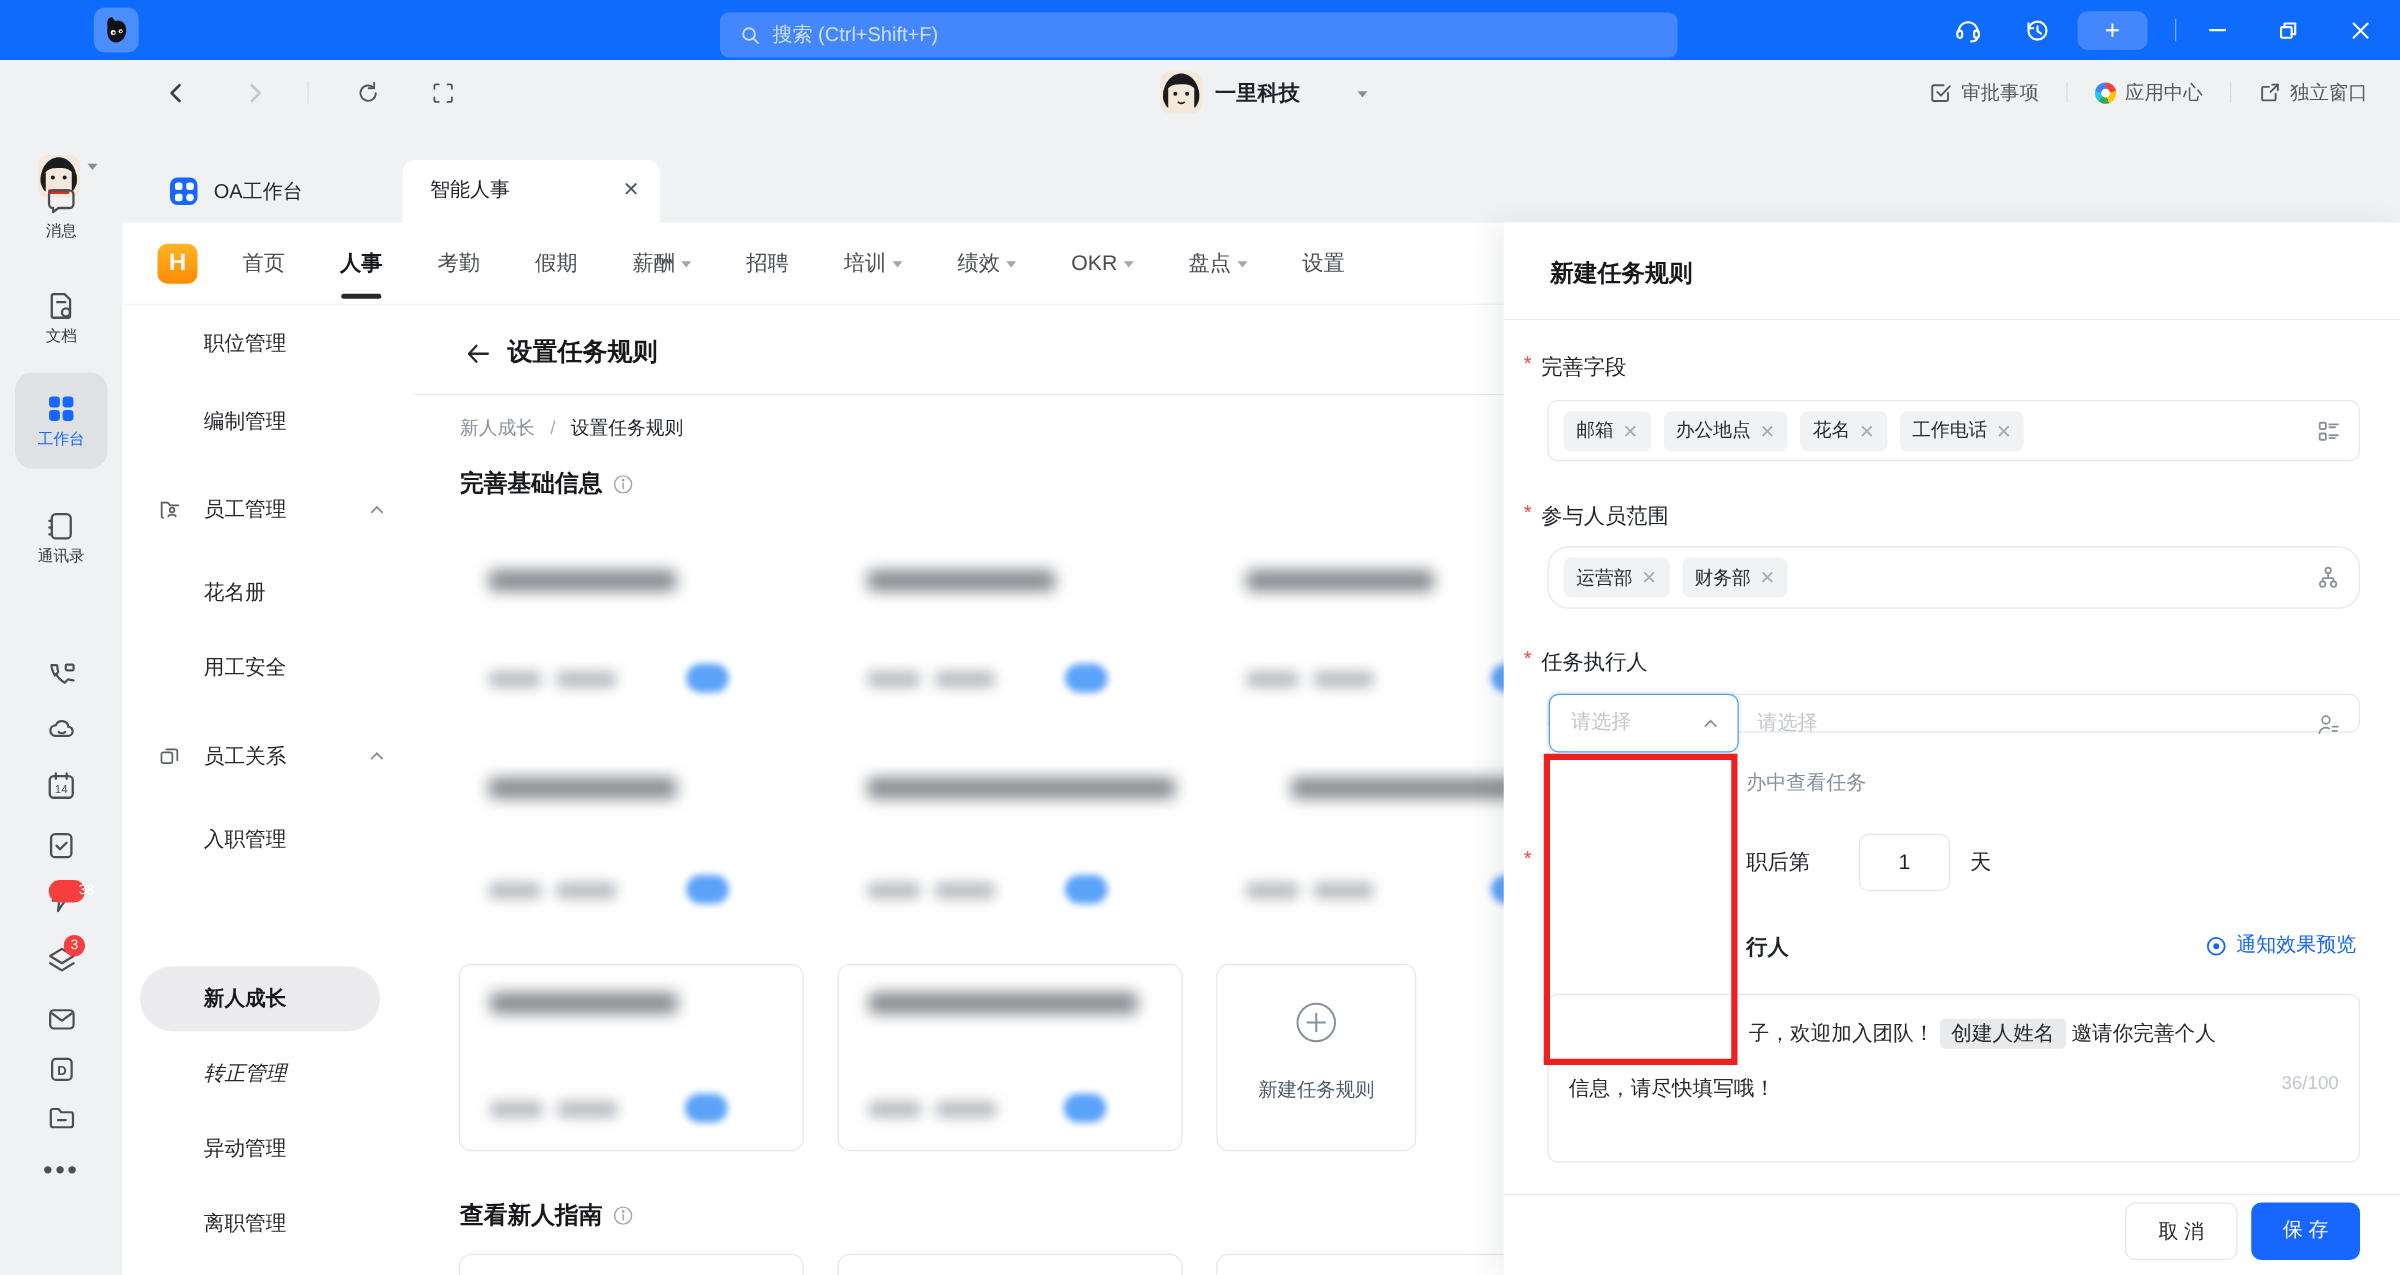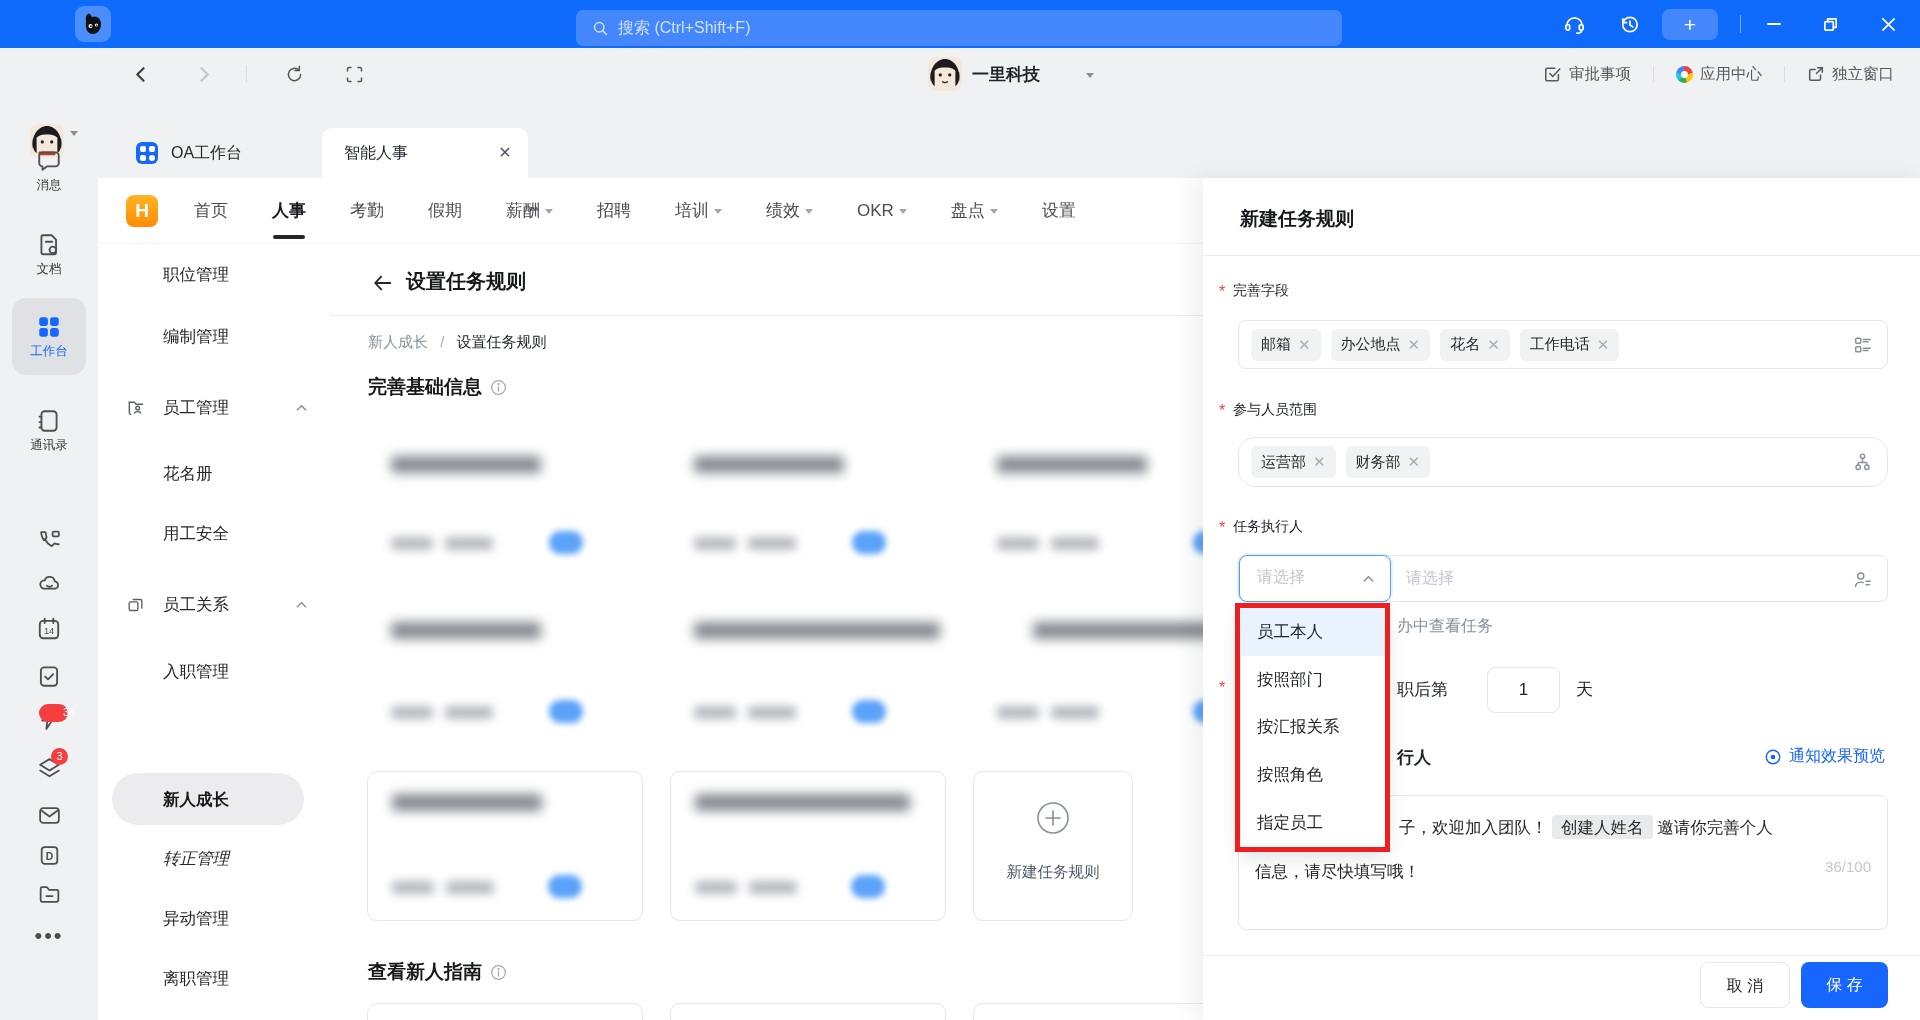--- a/index.html
+++ b/index.html
@@ -78,27 +78,27 @@
   .blur-bar { position:absolute; bottom:26px; height:13px; background:#b6b9bf; border-radius:4px; filter:blur(5px); }
   .blur-toggle { position:absolute; right:22px; bottom:22px; width:34px; height:23px; border-radius:12px; background:#5ba2f9; filter:blur(3px); }
   .newcard { position:absolute; left:875px; top:593px; width:160px; height:150px; border:1px solid #e5e6eb; border-radius:10px; text-align:center; }
   .newcard .lbl { position:absolute; left:0; right:0; top:90px; font-size:15.5px; color:#4e5969; }
   .stub { position:absolute; width:276px; height:50px; border:1px solid #e5e6eb; border-radius:10px; background:#fff; }
 
   
   .panel { position:absolute; left:1203px; top:178px; width:717px; bottom:0; background:#fff; box-shadow:-8px 0 22px rgba(29,33,41,.08); z-index:40; }
   .panel .ttl { position:absolute; left:37px; top:28px; font-size:19px; font-weight:600; color:#16181c; }
   .pdiv { position:absolute; left:0; right:0; height:1px; background:#ebedf0; }
-  .flabel { position:absolute; left:30px; font-size:14px; color:#1d2129; }
+  .flabel { position:absolute; left:30px; font-size:17px; color:#1d2129; }
   .star { position:absolute; left:16px; color:#f53f3f; font-size:16px; }
   .fbox { position:absolute; left:35px; width:650px; border:1px solid #e5e6eb; border-radius:8px; background:#fff; display:flex; align-items:center; gap:10px; padding-left:12px; }
   .tag { display:flex; align-items:center; gap:7px; height:32px; padding:0 10px; background:#f1f2f4; border-radius:6px; font-size:15px; color:#25272b; }
   .tag .x { color:#a7abb3; font-size:15px; }
   .fbox .r-ic { position:absolute; right:14px; top:50%; transform:translateY(-50%); }
-  .sel-outer { position:absolute; left:35px; top:377px; width:650px; height:47px; border:1px solid #e5e6eb; border-radius:8px; }
+  .sel-outer { position:absolute; left:35px; top:377px; width:650px; height:31px; border:1px solid #e5e6eb; border-radius:8px; }
   .sel-left { position:absolute; left:0; top:-1px; width:152px; height:47px; border:1.5px solid #4f9dfa; border-radius:8px; background:#fff; box-shadow:0 0 0 2px rgba(22,102,255,.08); }
   .ph { color:#c2c6ce; font-size:16px; }
   .occl { position:absolute; color:#86909c; font-size:16px; }
   .dayrow { position:absolute; font-size:17px; color:#1d2129; }
   .daybox { position:absolute; left:284px; top:489px; width:73px; height:46px; border:1px solid #e5e6eb; border-radius:8px; text-align:center; line-height:44px; font-size:17px; color:#1d2129; }
   .preview { position:absolute; right:35px; top:568px; display:flex; align-items:center; gap:7px; color:#1664ff; font-size:16px; }
   .msgbox { position:absolute; left:35px; top:617px; width:650px; height:135px; border:1px solid #e5e6eb; border-radius:8px; font-size:16.5px; color:#25272b; }
   .msg-l1 { position:absolute; left:160px; top:14px; line-height:34px; white-space:nowrap; }
   .msg-l2 { position:absolute; left:16px; top:58px; line-height:34px; }
   .token { background:#e9eaec; border-radius:4px; padding:3px 9px; }
@@ -657,23 +657,16 @@
         <span>邀请你完善个人</span>
       </div>
       <div class="msg-l2">信息，请尽快填写哦！</div>
       <div class="counter">36/100</div>
     </div>
 
     <div class="pdiv" style="top:777px;"></div>
     <div class="btn ghost">取 消</div>
     <div class="btn primary">保 存</div>
 
-    <div class="dropdown">
-      <div class="dd-item sel">员工本人</div>
-      <div class="dd-item">按照部门</div>
-      <div class="dd-item">按汇报关系</div>
-      <div class="dd-item">按照角色</div>
-      <div class="dd-item">指定员工</div>
-    </div>
     <div class="redbox"></div>
   </div>
 
 </div>
 
 </body></html>

